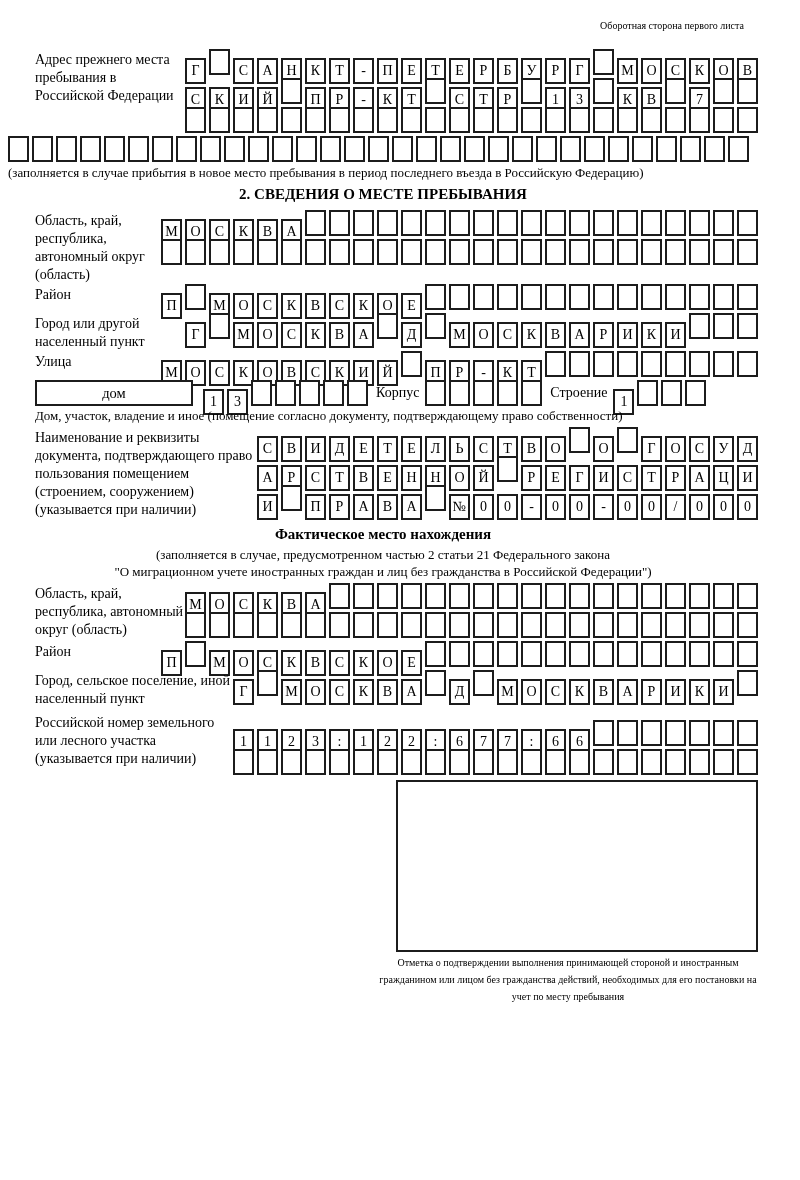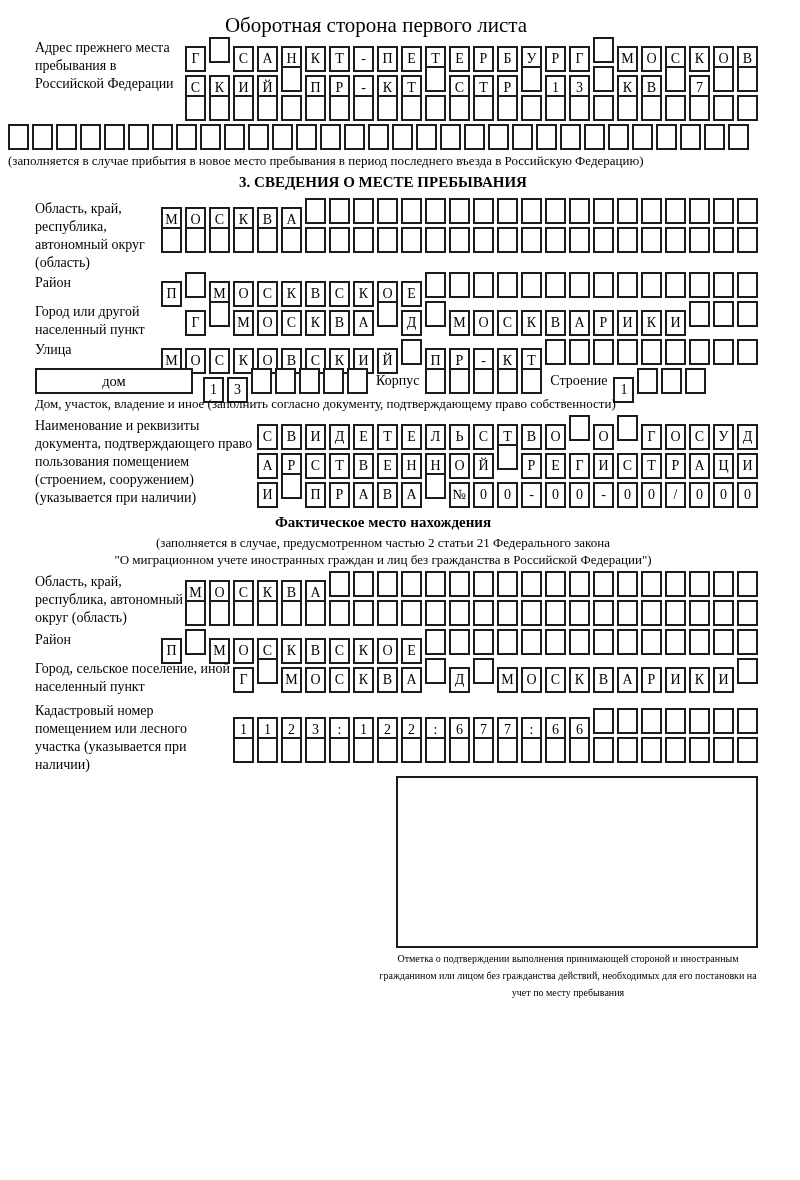--- a/index.html
+++ b/index.html
@@ -1,20 +1,20 @@
 <!DOCTYPE html>
 <html><head>
 <meta charset="utf-8">
 <style>
   html,body{margin:0;padding:0;background:#ffffff;}
   body{width:800px;height:1180px;overflow:hidden;color:#000;
        font-family:"Liberation Serif","DejaVu Serif",serif;}
   .content{margin:0 42px 0 8px;padding-top:16px;width:750px;box-sizing:border-box;}
 
-  .header-note{text-align:center;font-size:21px;line-height:19px;margin-right:14px;margin-bottom:2px;}
+  .header-note{text-align:right;font-size:10px;line-height:19px;margin-right:14px;margin-bottom:14px;}
 
   .frow{display:flex;align-items:flex-start;}
   .flabel{flex:1 1 auto;margin-left:27px;font-size:14px;line-height:18px;padding-top:2px;}
   .rows{flex:0 0 auto;}
 
   .boxrow{white-space:nowrap;height:26px;margin-bottom:3px;line-height:0;}
   .cell{display:inline-flex;box-sizing:border-box;width:21px;height:26px;margin-right:3px;
         border:2px solid #1c1c1c;align-items:center;justify-content:center;
         font-size:14px;line-height:22px;background:#fff;}
   .cell:last-child{margin-right:0;}
@@ -54,21 +54,21 @@
     <div class="flabel" style="max-width:150px;">Адрес прежнего места пребывания в Российской Федерации</div>
     <div class="rows">
       <div class="boxrow"><span class="cell">Г</span><span class="cell"></span><span class="cell">С</span><span class="cell">А</span><span class="cell">Н</span><span class="cell">К</span><span class="cell">Т</span><span class="cell">-</span><span class="cell">П</span><span class="cell">Е</span><span class="cell">Т</span><span class="cell">Е</span><span class="cell">Р</span><span class="cell">Б</span><span class="cell">У</span><span class="cell">Р</span><span class="cell">Г</span><span class="cell"></span><span class="cell">М</span><span class="cell">О</span><span class="cell">С</span><span class="cell">К</span><span class="cell">О</span><span class="cell">В</span></div>
       <div class="boxrow"><span class="cell">С</span><span class="cell">К</span><span class="cell">И</span><span class="cell">Й</span><span class="cell"></span><span class="cell">П</span><span class="cell">Р</span><span class="cell">-</span><span class="cell">К</span><span class="cell">Т</span><span class="cell"></span><span class="cell">С</span><span class="cell">Т</span><span class="cell">Р</span><span class="cell"></span><span class="cell">1</span><span class="cell">3</span><span class="cell"></span><span class="cell">К</span><span class="cell">В</span><span class="cell"></span><span class="cell">7</span><span class="cell"></span><span class="cell"></span></div>
       <div class="boxrow"><span class="cell"></span><span class="cell"></span><span class="cell"></span><span class="cell"></span><span class="cell"></span><span class="cell"></span><span class="cell"></span><span class="cell"></span><span class="cell"></span><span class="cell"></span><span class="cell"></span><span class="cell"></span><span class="cell"></span><span class="cell"></span><span class="cell"></span><span class="cell"></span><span class="cell"></span><span class="cell"></span><span class="cell"></span><span class="cell"></span><span class="cell"></span><span class="cell"></span><span class="cell"></span><span class="cell"></span></div>
     </div>
   </div>
   <div class="boxrow"><span class="cell"></span><span class="cell"></span><span class="cell"></span><span class="cell"></span><span class="cell"></span><span class="cell"></span><span class="cell"></span><span class="cell"></span><span class="cell"></span><span class="cell"></span><span class="cell"></span><span class="cell"></span><span class="cell"></span><span class="cell"></span><span class="cell"></span><span class="cell"></span><span class="cell"></span><span class="cell"></span><span class="cell"></span><span class="cell"></span><span class="cell"></span><span class="cell"></span><span class="cell"></span><span class="cell"></span><span class="cell"></span><span class="cell"></span><span class="cell"></span><span class="cell"></span><span class="cell"></span><span class="cell"></span><span class="cell"></span></div>
   <div class="centered-note">(заполняется в случае прибытия в новое место пребывания в период последнего въезда в Российскую Федерацию)</div>
 
-  <div class="sec-title">3. СВЕДЕНИЯ О МЕСТЕ ПРЕБЫВАНИЯ</div>
+  <div class="sec-title">2. СВЕДЕНИЯ О МЕСТЕ ПРЕБЫВАНИЯ</div>
 
   <div class="frow">
     <div class="flabel" style="max-width:126px;">Область, край, республика, автономный округ (область)</div>
     <div class="rows">
       <div class="boxrow"><span class="cell">М</span><span class="cell">О</span><span class="cell">С</span><span class="cell">К</span><span class="cell">В</span><span class="cell">А</span><span class="cell"></span><span class="cell"></span><span class="cell"></span><span class="cell"></span><span class="cell"></span><span class="cell"></span><span class="cell"></span><span class="cell"></span><span class="cell"></span><span class="cell"></span><span class="cell"></span><span class="cell"></span><span class="cell"></span><span class="cell"></span><span class="cell"></span><span class="cell"></span><span class="cell"></span><span class="cell"></span><span class="cell"></span></div>
       <div class="boxrow"><span class="cell"></span><span class="cell"></span><span class="cell"></span><span class="cell"></span><span class="cell"></span><span class="cell"></span><span class="cell"></span><span class="cell"></span><span class="cell"></span><span class="cell"></span><span class="cell"></span><span class="cell"></span><span class="cell"></span><span class="cell"></span><span class="cell"></span><span class="cell"></span><span class="cell"></span><span class="cell"></span><span class="cell"></span><span class="cell"></span><span class="cell"></span><span class="cell"></span><span class="cell"></span><span class="cell"></span><span class="cell"></span></div>
     </div>
   </div>
 
   <div class="frow">
@@ -87,21 +87,21 @@
   </div>
 
   <div class="inline-row">
     <span class="wide-box w-dom">дом</span>
     <span class="boxrow" style="margin-bottom:0;"><span class="cell">1</span><span class="cell">3</span><span class="cell"></span><span class="cell"></span><span class="cell"></span><span class="cell"></span><span class="cell"></span></span>
     <span class="mini-label">Корпус</span>
     <span class="boxrow" style="margin-bottom:0;"><span class="cell"></span><span class="cell"></span><span class="cell"></span><span class="cell"></span><span class="cell"></span></span>
     <span class="mini-label">Строение</span>
     <span class="boxrow" style="margin-bottom:0;"><span class="cell">1</span><span class="cell"></span><span class="cell"></span><span class="cell"></span></span>
   </div>
-  <div class="caption">Дом, участок, владение и иное (заполнить согласно документу, подтверждающему право собственности)</div>
+  <div class="caption">Дом, участок, владение и иное (помещение согласно документу, подтверждающему право собственности)</div>
 
 
 
   <div class="frow">
     <div class="flabel" style="max-width:222px;">Наименование и реквизиты документа, подтверждающего право пользования помещением (строением, сооружением) (указывается при наличии)</div>
     <div class="rows">
       <div class="boxrow"><span class="cell">С</span><span class="cell">В</span><span class="cell">И</span><span class="cell">Д</span><span class="cell">Е</span><span class="cell">Т</span><span class="cell">Е</span><span class="cell">Л</span><span class="cell">Ь</span><span class="cell">С</span><span class="cell">Т</span><span class="cell">В</span><span class="cell">О</span><span class="cell"></span><span class="cell">О</span><span class="cell"></span><span class="cell">Г</span><span class="cell">О</span><span class="cell">С</span><span class="cell">У</span><span class="cell">Д</span></div>
       <div class="boxrow"><span class="cell">А</span><span class="cell">Р</span><span class="cell">С</span><span class="cell">Т</span><span class="cell">В</span><span class="cell">Е</span><span class="cell">Н</span><span class="cell">Н</span><span class="cell">О</span><span class="cell">Й</span><span class="cell"></span><span class="cell">Р</span><span class="cell">Е</span><span class="cell">Г</span><span class="cell">И</span><span class="cell">С</span><span class="cell">Т</span><span class="cell">Р</span><span class="cell">А</span><span class="cell">Ц</span><span class="cell">И</span></div>
       <div class="boxrow"><span class="cell">И</span><span class="cell"></span><span class="cell">П</span><span class="cell">Р</span><span class="cell">А</span><span class="cell">В</span><span class="cell">А</span><span class="cell"></span><span class="cell">№</span><span class="cell">0</span><span class="cell">0</span><span class="cell">-</span><span class="cell">0</span><span class="cell">0</span><span class="cell">-</span><span class="cell">0</span><span class="cell">0</span><span class="cell">/</span><span class="cell">0</span><span class="cell">0</span><span class="cell">0</span></div>
     </div>
@@ -123,21 +123,21 @@
     <div class="flabel">Район</div>
     <div class="rows boxrow"><span class="cell">П</span><span class="cell"></span><span class="cell">М</span><span class="cell">О</span><span class="cell">С</span><span class="cell">К</span><span class="cell">В</span><span class="cell">С</span><span class="cell">К</span><span class="cell">О</span><span class="cell">Е</span><span class="cell"></span><span class="cell"></span><span class="cell"></span><span class="cell"></span><span class="cell"></span><span class="cell"></span><span class="cell"></span><span class="cell"></span><span class="cell"></span><span class="cell"></span><span class="cell"></span><span class="cell"></span><span class="cell"></span><span class="cell"></span></div>
   </div>
 
   <div class="frow">
     <div class="flabel" style="max-width:198px;">Город, сельское поселение, иной населенный пункт</div>
     <div class="rows boxrow"><span class="cell">Г</span><span class="cell"></span><span class="cell">М</span><span class="cell">О</span><span class="cell">С</span><span class="cell">К</span><span class="cell">В</span><span class="cell">А</span><span class="cell"></span><span class="cell">Д</span><span class="cell"></span><span class="cell">М</span><span class="cell">О</span><span class="cell">С</span><span class="cell">К</span><span class="cell">В</span><span class="cell">А</span><span class="cell">Р</span><span class="cell">И</span><span class="cell">К</span><span class="cell">И</span><span class="cell"></span></div>
   </div>
 
   <div class="frow cad-group">
-    <div class="flabel" style="max-width:198px;">Кадастровый номер помещением или лесного участка (указывается при наличии)</div>
+    <div class="flabel" style="max-width:198px;">Российской номер земельного или лесного участка (указывается при наличии)</div>
     <div class="rows" style="padding-top:8px;">
       <div class="boxrow"><span class="cell">1</span><span class="cell">1</span><span class="cell">2</span><span class="cell">3</span><span class="cell">:</span><span class="cell">1</span><span class="cell">2</span><span class="cell">2</span><span class="cell">:</span><span class="cell">6</span><span class="cell">7</span><span class="cell">7</span><span class="cell">:</span><span class="cell">6</span><span class="cell">6</span><span class="cell"></span><span class="cell"></span><span class="cell"></span><span class="cell"></span><span class="cell"></span><span class="cell"></span><span class="cell"></span></div>
       <div class="boxrow"><span class="cell"></span><span class="cell"></span><span class="cell"></span><span class="cell"></span><span class="cell"></span><span class="cell"></span><span class="cell"></span><span class="cell"></span><span class="cell"></span><span class="cell"></span><span class="cell"></span><span class="cell"></span><span class="cell"></span><span class="cell"></span><span class="cell"></span><span class="cell"></span><span class="cell"></span><span class="cell"></span><span class="cell"></span><span class="cell"></span><span class="cell"></span><span class="cell"></span></div>
     </div>
   </div>
 
   <div class="stamp-box"></div>
   <div class="stamp-caption">Отметка о подтверждении выполнения принимающей стороной и иностранным гражданином или лицом без гражданства действий, необходимых для его постановки на учет по месту пребывания</div>
 
 </div>

